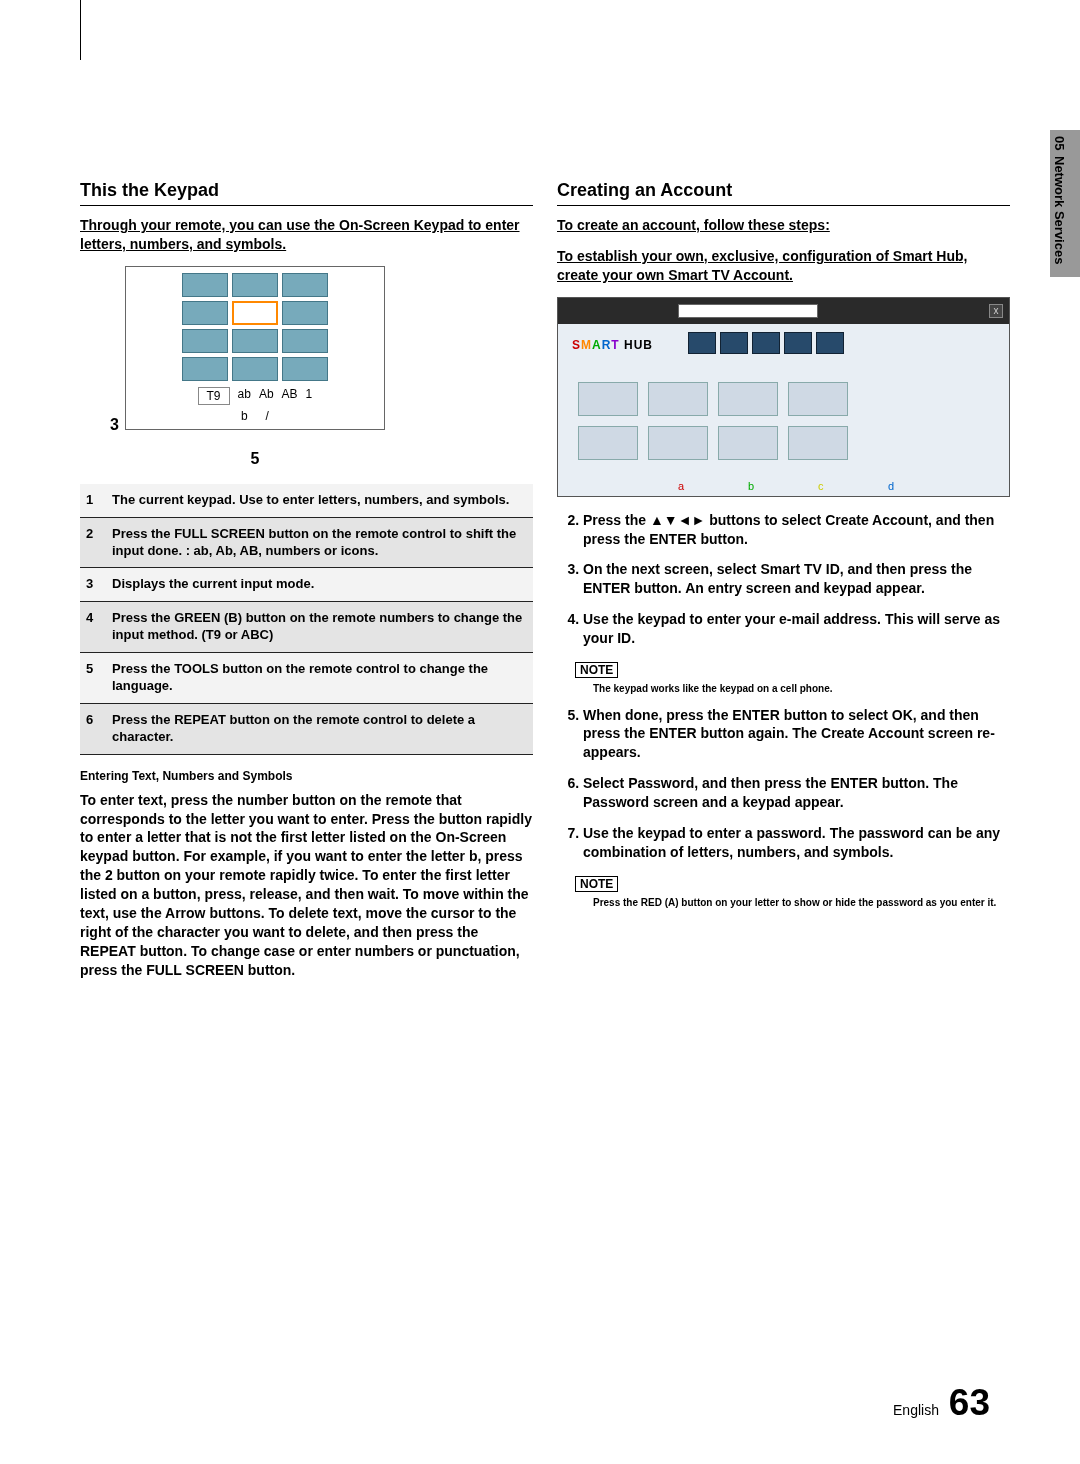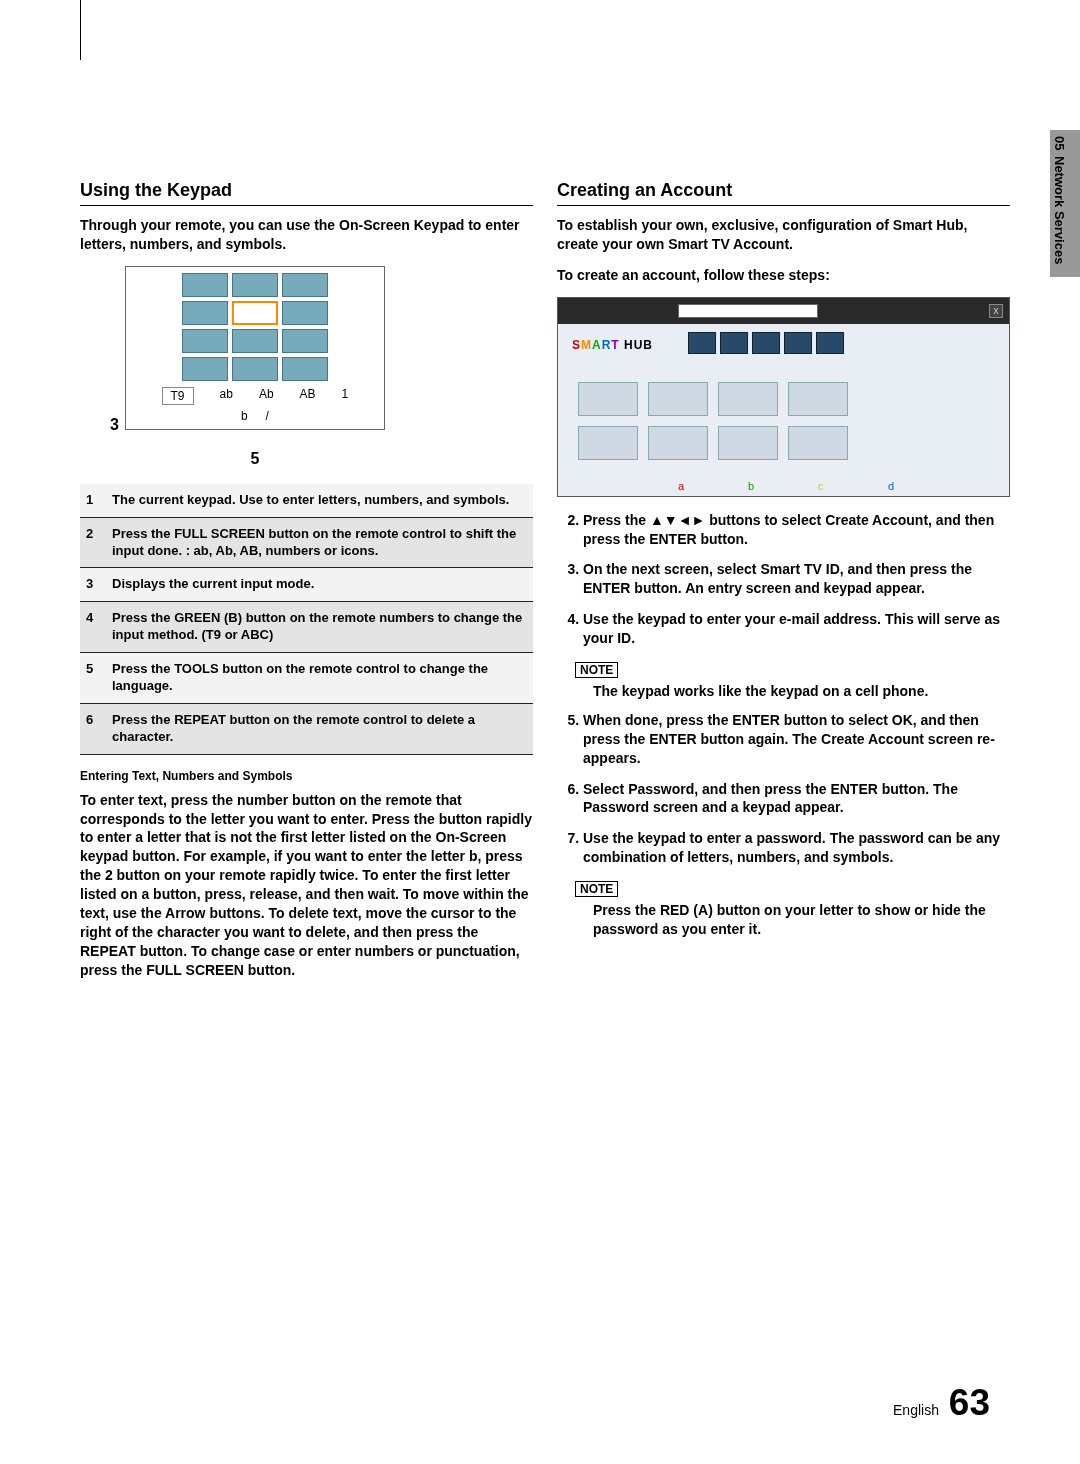--- a/index.html
+++ b/index.html
@@ -29,34 +29,34 @@
   .col { width: 50%; }
   h3.section {
     font-size: 18px;
     font-weight: bold;
     border-bottom: 1px solid #000;
     padding-bottom: 4px;
     margin-bottom: 10px;
   }
   h4.sub { font-size: 12px; font-weight: bold; margin: 14px 0 8px; }
   p, li { font-size: 14px; line-height: 1.35; font-weight: bold; }
-  .intro { margin-bottom: 12px; }
+  .intro { margin-bottom: 12px; text-decoration: underline; }
   .keypad-figure {
     display:flex; align-items:flex-start; gap:6px;
     margin: 8px 0 16px 30px;
   }
   .keypad-callout-3 { font-size:16px; font-weight:bold; margin-top:150px; }
   .keypad-box {
     border:1px solid #666; width:260px; padding:6px; background:#fff;
   }
   .kp-keys { display:flex; flex-direction:column; gap:4px; align-items:center; }
   .kp-row { display:flex; gap:4px; }
   .kp-key { width:46px; height:24px; background:#7ab; border:1px solid #478; }
   .kp-sel { width:46px; height:24px; background:#fff; border:2px solid #f80; }
-  .kp-row2 { display:flex; gap:26px; justify-content:center; margin-top:6px; font-size:12px; }
+  .kp-row2 { display:flex; gap:8px; justify-content:center; margin-top:6px; font-size:12px; }
   .kp-pill { border:1px solid #888; padding:1px 8px; font-size:12px; }
   .kp-below { display:flex; gap:18px; justify-content:center; font-size:12px; margin-top:4px;}
   .kp-callout-5 { text-align:center; font-weight:bold; font-size:16px; margin-top:20px; }
 
   table.legend { width:100%; border-collapse: collapse; font-size:13px; }
   table.legend td { border-bottom:1px solid #222; padding:8px 6px; vertical-align:top; font-weight:bold; line-height:1.3; }
   table.legend td.num { width:26px; }
   table.legend tr:nth-child(odd) td { background:#f3f3f3; }
   table.legend tr:nth-child(even) td { background:#e4e4e4; }
 
@@ -70,41 +70,41 @@
   .ui-search { margin-left:120px; width:140px; height:14px; background:#fff; border:1px solid #666; }
   .ui-close { position:absolute; right:6px; top:6px; width:14px; height:14px; border:1px solid #888; background:#444; color:#ccc; font-size:10px; line-height:12px; text-align:center; }
   .ui-logo { position:absolute; left:14px; top:40px; font-size:12px; font-weight:bold; letter-spacing:1px; }
   .ui-logo .c1{color:#c00}.ui-logo .c2{color:#f80}.ui-logo .c3{color:#0a0}.ui-logo .c4{color:#06c}.ui-logo .c5{color:#80c}
   .ui-recs { position:absolute; left:130px; top:34px; display:flex; gap:4px; }
   .ui-rec { width:28px; height:22px; background:#274a6b; border:1px solid #123; }
   .ui-thumbrow { position:absolute; left:20px; display:flex; gap:10px; }
   .ui-thumb { width:60px; height:34px; background:#cfd9e4; border:1px solid #8aa; }
   .ui-dot { position:absolute; bottom:4px; font-size:11px; }
   .note-label { font-size:12px; font-weight:bold; border:1px solid #000; display:inline-block; padding:0 4px; margin-bottom:4px; }
-  .note-body { font-size:14px; font-weight:bold; margin-left:18px; margin-bottom:10px; }
+  .note-body { font-size:10px; font-weight:bold; margin-left:18px; margin-bottom:10px; }
   .footer { position:absolute; right:90px; bottom:40px; font-size:14px; }
   .footer .pg { font-size:37px; font-weight:900; margin-left:6px; }
   .crop-l, .crop-t { position:absolute; background:#000; }
   .crop-t { left:80px; top:0; width:1px; height:60px; }
 </style>
 </head>
 <body>
 
 <div class="page">
   <div class="crop-t"></div>
 
   <div class="side-tab">
     <span class="num">05</span>
     <span class="txt">Network Services</span>
   </div>
 
   <div class="cols">
 
     <div class="col">
-      <h3 class="section">Using the Keypad</h3>
+      <h3 class="section">This the Keypad</h3>
       <p class="intro">Through your remote, you can use the On-Screen Keypad to enter letters, numbers, and symbols.</p>
 
       <div class="keypad-figure">
         <div class="keypad-callout-3">3</div>
         <div>
           <div class="keypad-box">
             <div class="kp-keys">
               <div class="kp-row">
                   <div class="kp-key"></div>
                   <div class="kp-key"></div>
@@ -173,22 +173,22 @@
       </tbody>
         </table>
 
       <h4 class="sub">Entering Text, Numbers and Symbols</h4>
       <p>To enter text, press the number button on the remote that corresponds to the letter you want to enter. Press the button rapidly to enter a letter that is not the first letter listed on the On-Screen keypad button. For example, if you want to enter the letter b, press the 2 button on your remote rapidly twice. To enter the first letter listed on a button, press, release, and then wait.
 To move within the text, use the Arrow buttons. To delete text, move the cursor to the right of the character you want to delete, and then press the REPEAT button. To change case or enter numbers or punctuation, press the FULL SCREEN button.</p>
     </div>
 
     <div class="col">
       <h3 class="section">Creating an Account</h3>
+      <p class="intro">To create an account, follow these steps:</p>
       <p class="intro">To establish your own, exclusive, configuration of Smart Hub, create your own Smart TV Account.</p>
-      <p class="intro">To create an account, follow these steps:</p>
 
 
       <div class="ui-shot">
         <div class="ui-header">
           <div class="ui-search"></div>
         </div>
         <div class="ui-close">x</div>
         <div class="ui-logo">
           <span class="c1">S</span><span class="c2">M</span><span class="c3">A</span><span class="c4">R</span><span class="c5">T</span> HUB
         </div>

